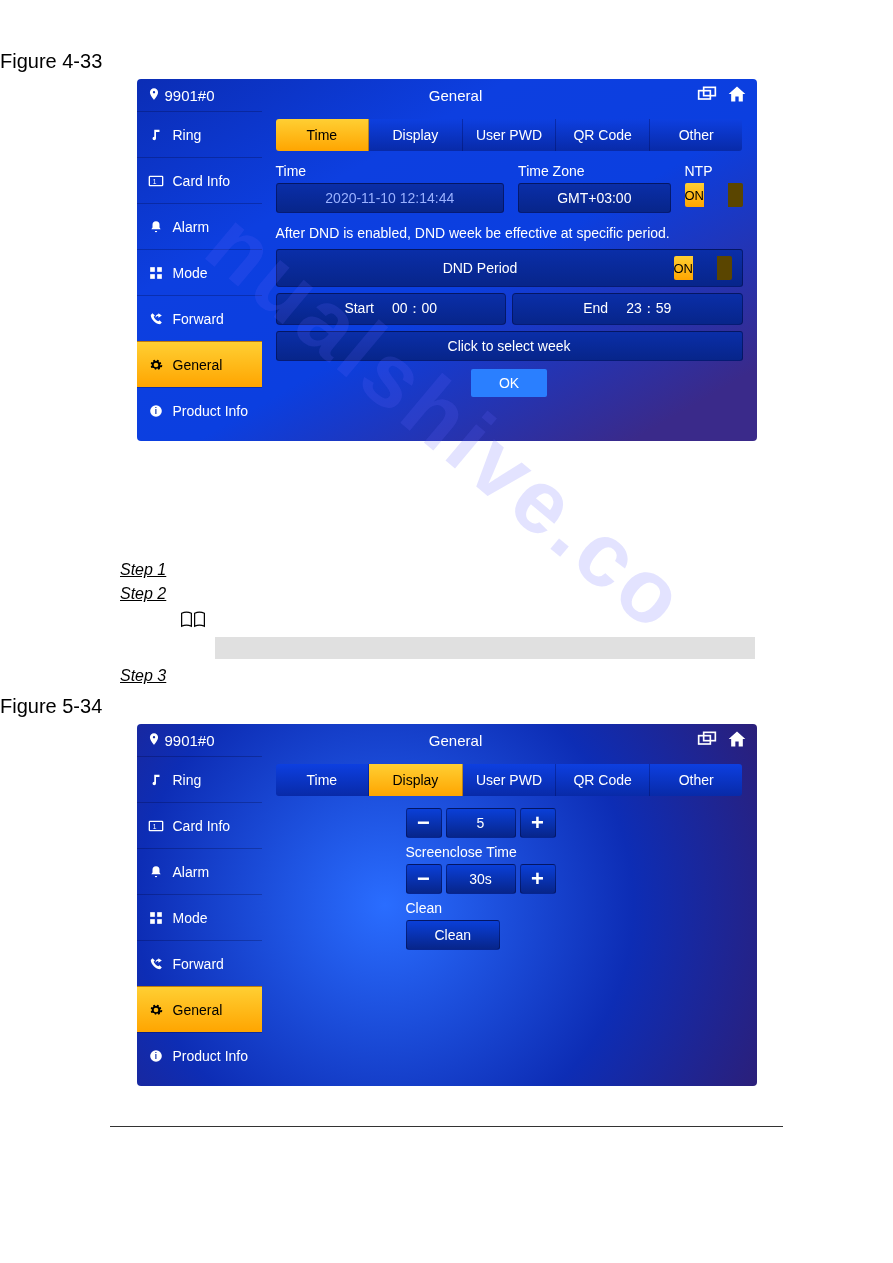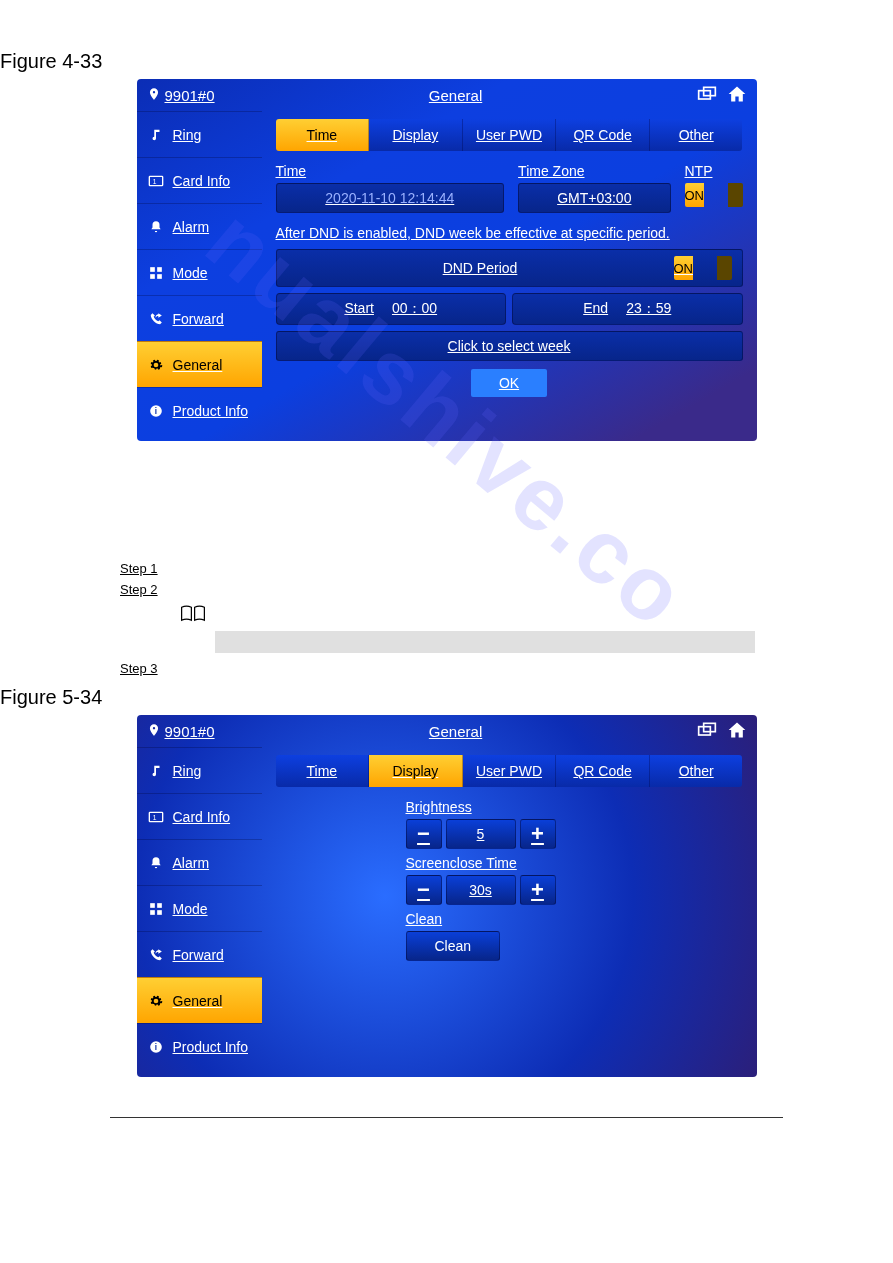--- a/index.html
+++ b/index.html
@@ -23,21 +23,20 @@
 
   .device-screen {
     width: 620px;
     margin: 0 auto 8px auto;
     background: linear-gradient(150deg, #0b2db5 0%, #0d3fe0 30%, #0b3fe0 55%, #3a2a8a 90%);
     border-radius: 4px;
     overflow: hidden;
     color: #fff;
     font-size: 14px;
     position: relative;
-    text-decoration: underline;
   }
   .device-screen.screen-b {
     background: radial-gradient(circle at 40% 50%, #2a6dff 0%, #0d2db5 60%, #2b1f7a 100%);
   }
 
   .topbar { display: flex; align-items: center; height: 32px; padding: 0 10px; font-size: 15px; }
   .topbar .loc { display: flex; align-items: center; gap: 4px; }
   .topbar .title { flex: 1; text-align: center; font-weight: 500; }
   .topbar .top-icons { display: flex; gap: 10px; align-items: center; }
 
@@ -102,21 +101,21 @@
   
   .settings-block { margin-left: 130px; }
   .set-label { font-size: 14px; margin: 6px 0 4px 0; }
   .stepper { display:flex; gap:4px; }
   .stepper .btn { width:36px; height:30px; background: linear-gradient(#0a3fd8,#07258a); border:1px solid rgba(0,0,40,0.4); border-radius:3px; display:flex; align-items:center; justify-content:center; font-size:22px; font-weight:bold; cursor:pointer; }
   .stepper .val { min-width:70px; height:30px; background: linear-gradient(#0a3fd8,#07258a); border:1px solid rgba(0,0,40,0.4); border-radius:3px; display:flex; align-items:center; justify-content:center; }
   .clean-btn { background: linear-gradient(#0a3fd8,#07258a); border:1px solid rgba(0,0,40,0.4); border-radius:3px; padding:6px 28px; display:inline-block; cursor:pointer; }
 
   
   .steps { margin: 120px 0 10px 120px; }
-  .steps .step { text-decoration: underline; font-size: 13px; margin-bottom: 6px; }
+  .steps .step { text-decoration: underline; font-size: 16px; margin-bottom: 6px; font-style: italic; }
   .book-icon { vertical-align: middle; }
   .grey-line { background:#e0e0e0; height:22px; width:540px; margin-left:35px; margin-top:4px; margin-bottom:8px; }
 
   hr.footer-rule { margin: 40px 110px 0 110px; border:none; border-top:1px solid #333; }
 </style>
 </head>
 <body>
 
 <div class="watermark">nualshive.co</div>
 
@@ -380,21 +379,20 @@
     <div class="content">
       <div class="tabbar">
         <div class="tab">Time</div>
         <div class="tab active">Display</div>
         <div class="tab">User PWD</div>
         <div class="tab">QR Code</div>
         <div class="tab">Other</div>
       </div>
 
       <div class="settings-block">
-        <div class="set-label">Brightness</div>
         <div class="stepper">
           <div class="btn">−</div>
           <div class="val">5</div>
           <div class="btn">+</div>
         </div>
 
         <div class="set-label">Screenclose Time</div>
         <div class="stepper">
           <div class="btn">−</div>
           <div class="val">30s</div>

